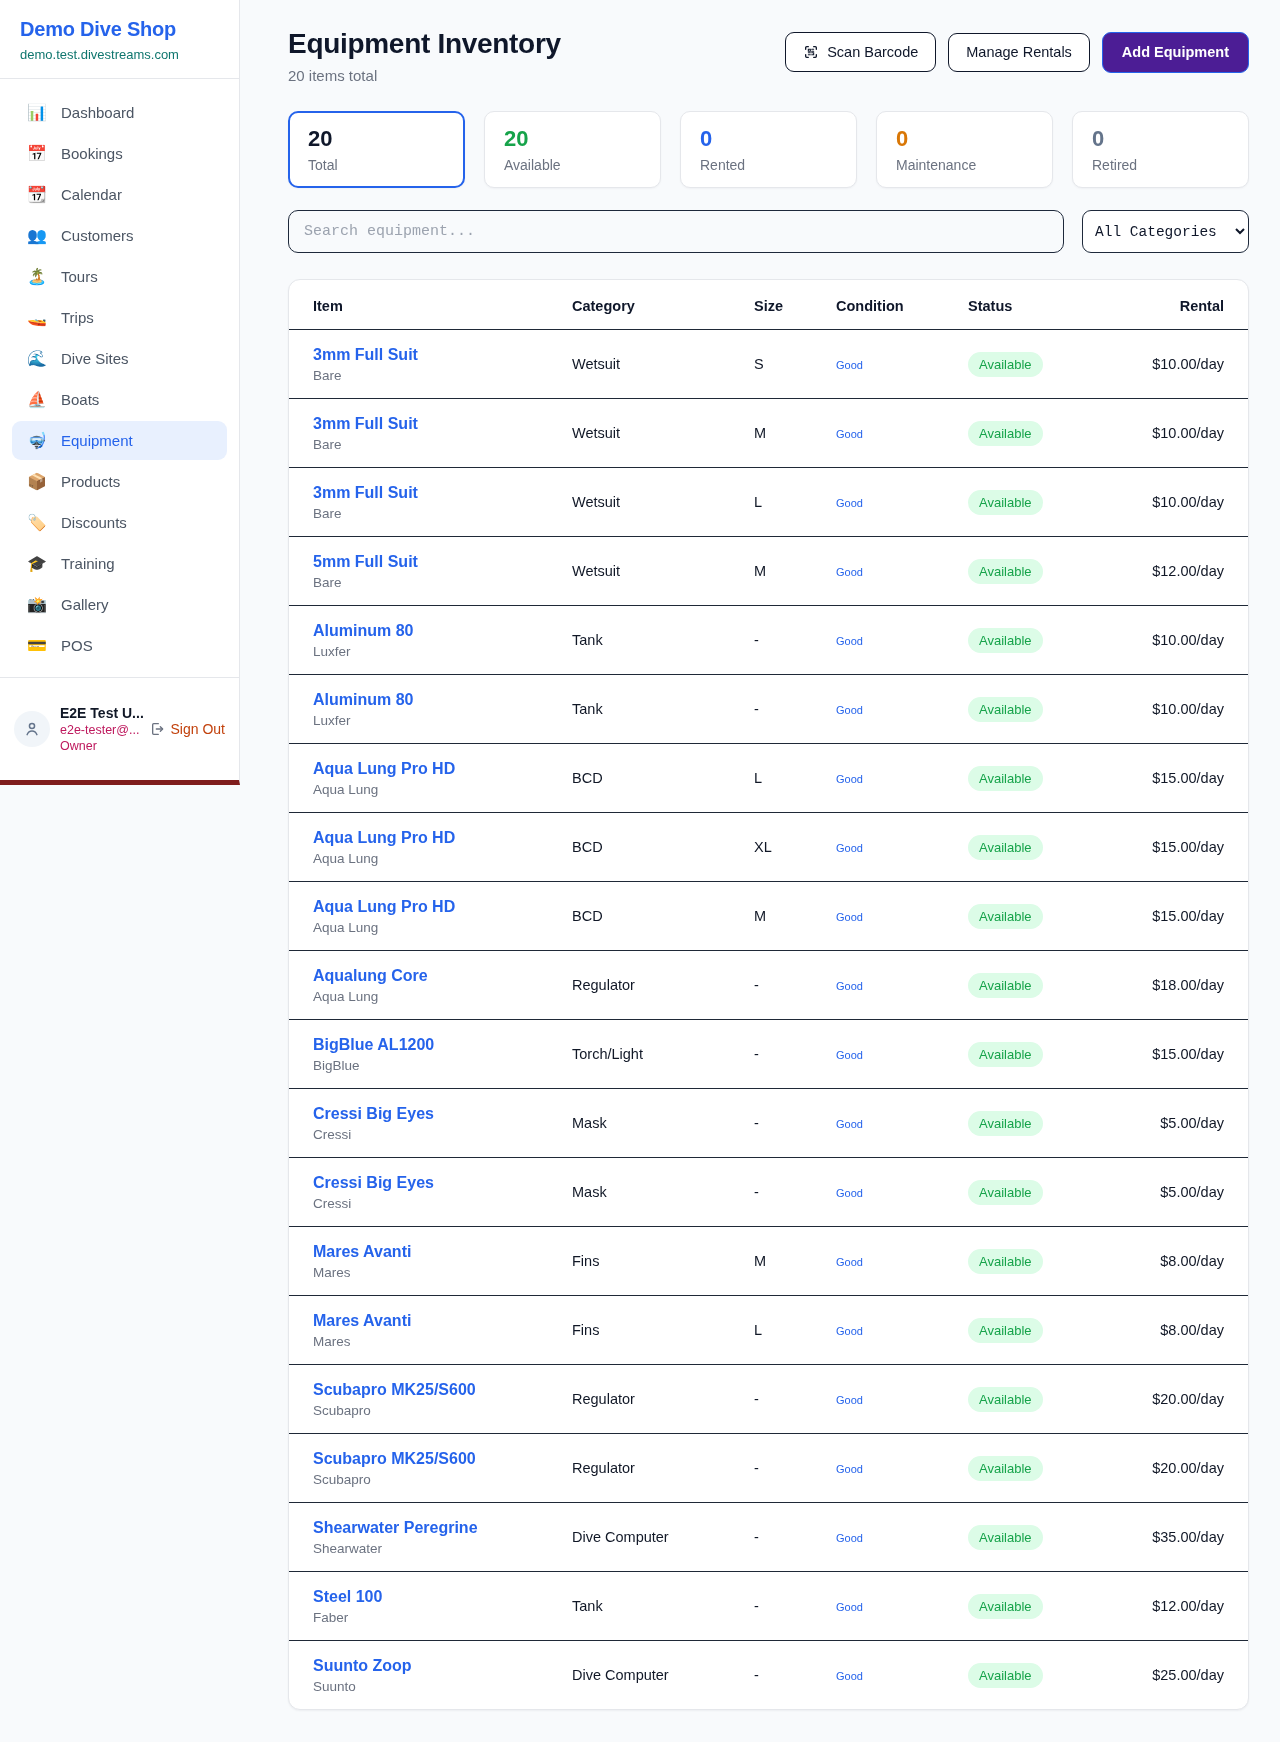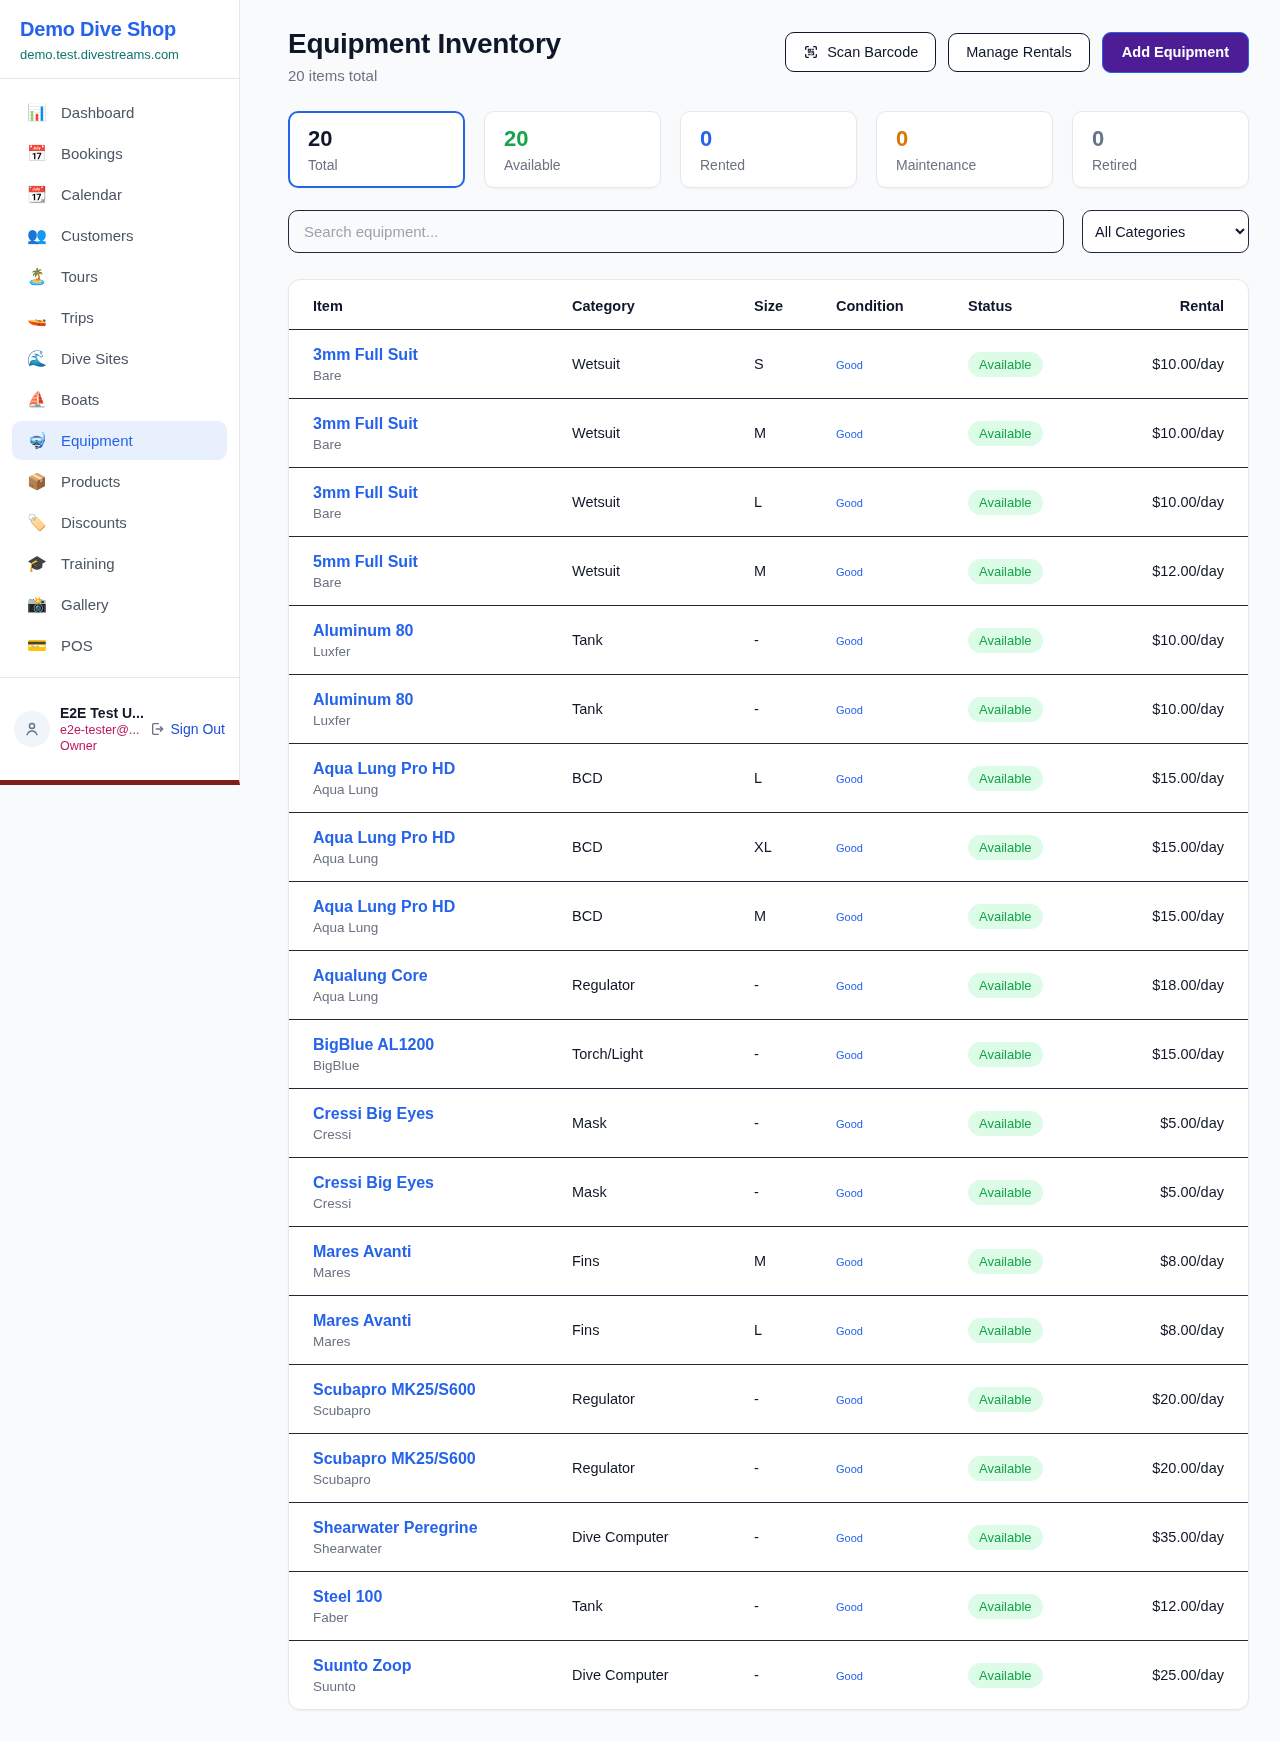--- a/index.html
+++ b/index.html
@@ -39,21 +39,21 @@
   .avatar {
     width: 36px; height: 36px; border-radius: 50%;
     background: #f1f5f9; flex: 0 0 36px;
     display: flex; align-items: center; justify-content: center;
   }
   .user-meta { flex: 1; min-width: 0; }
   .user-name { font-size: 14px; font-weight: 700; color: #111827; white-space: nowrap; }
   .user-email, .user-role { font-size: 12.5px; color: #be185d; margin-top: 2px; white-space: nowrap; }
   .signout {
     display: flex; align-items: center; gap: 6px;
-    color: #1d4ed8; font-size: 14px; background: none; border: none;
+    color: #c2410c; font-size: 14px; background: none; border: none;
     cursor: pointer; font-family: inherit; white-space: nowrap; padding: 0;
   }
 
   
   .main { margin-left: 240px; padding: 28px 31px 32px 48px; }
   .main-header { display: flex; align-items: flex-start; justify-content: space-between; }
   .page-title { font-size: 28px; font-weight: 700; color: #0f172a; letter-spacing: -0.3px; }
   .page-subtitle { font-size: 15px; color: #6b7280; margin-top: 7px; }
   .header-actions { display: flex; gap: 12px; align-items: center; margin-top: 4px; }
   .btn {
@@ -68,21 +68,21 @@
   .stats { display: flex; gap: 19px; margin-top: 27px; }
   .stat-card {
     flex: 1; background: #ffffff; border: 1px solid #e5e7eb; border-radius: 10px;
     padding: 14px 19px; box-shadow: 0 1px 2px rgba(15,23,42,.04); cursor: pointer;
   }
   .stat-card.selected { border: 2px solid #2563eb; padding: 13px 18px; }
   .stat-value { font-size: 22px; font-weight: 700; line-height: 1.2; }
   .stat-label { font-size: 14px; color: #6b7280; margin-top: 5px; }
 
   
-  .filters { display: flex; gap: 18px; margin-top: 22px; }
+  .filters { display: flex; gap: 18px; margin-top: 22px; font-family: Liberation Mono, monospace; }
   .search-input {
     flex: 1; height: 43px; border: 1px solid #1e293b; border-radius: 10px;
     padding: 0 15px; font-size: 15px; font-family: inherit; background: #f8fafc; color: #0f172a;
   }
   .search-input::placeholder { color: #9ca3af; }
   .category-select {
     width: 167px; height: 43px; border: 1px solid #1e293b; border-radius: 9px;
     background: #ffffff; font-size: 14.5px; font-family: inherit; color: #0f172a;
     padding: 0 8px; cursor: pointer;
   }

